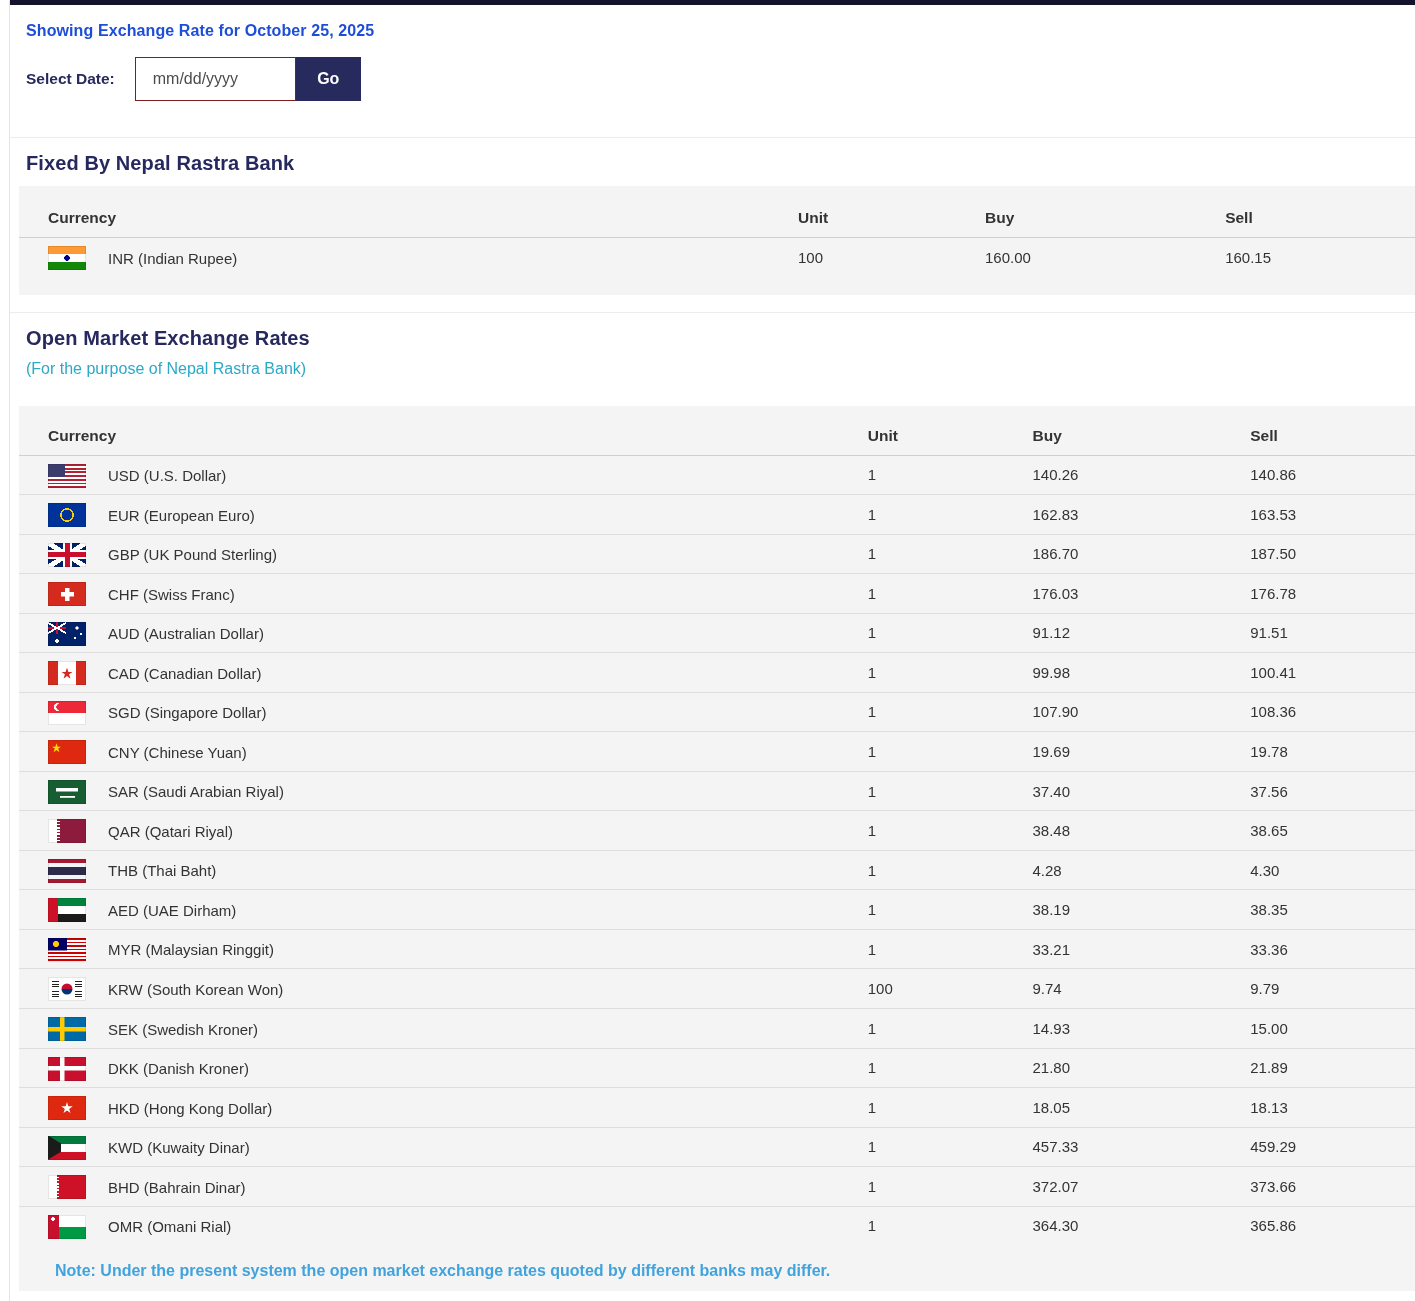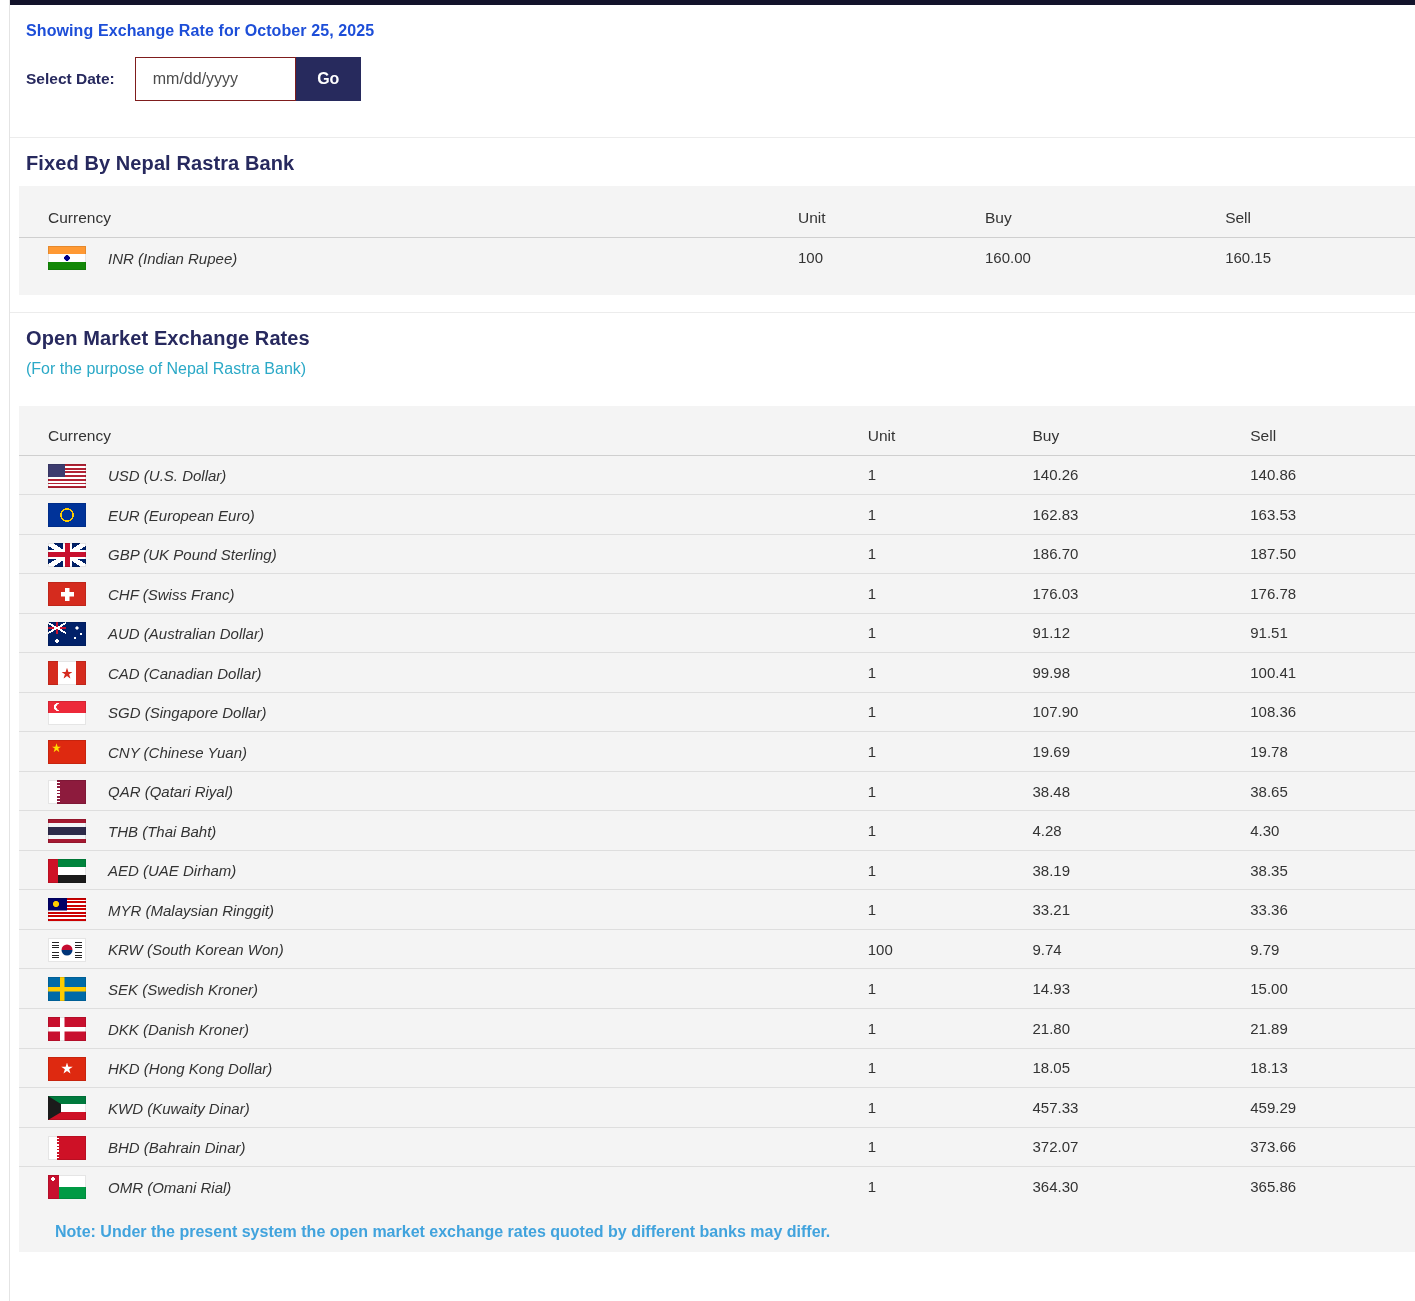--- a/index.html
+++ b/index.html
@@ -30,27 +30,27 @@
 
   
   .section-heading { font-size:20px; font-weight:700; color:#27295e; padding:14px 0 0 16px; letter-spacing:.1px; }
   .section-subheading { font-size:16px; font-weight:400; color:#2ba9c7; padding:10px 0 0 16px; }
 
   
   .table-wrap { background:#f4f4f4; margin:10px 0 0 9px; }
   .fixed-wrap { padding:10px 0 18px 0; margin-top:11px; }
   .open-wrap  { padding:8px 0 0 0; margin-top:28px; }
   table { width:100%; border-collapse:collapse; table-layout:fixed; }
-  th { text-align:left; font-size:15.5px; font-weight:400; color:#333; padding:13px 0 10px 0; }
+  th { text-align:left; font-size:15.5px; font-weight:700; color:#333; padding:13px 0 10px 0; }
   th.c-cur, td.c-cur { padding-left:29px; }
   thead tr { border-bottom:1px solid #cfcfcf; }
   tbody tr { border-bottom:1px solid #dedede; }
   tbody tr:last-child { border-bottom:none; }
   td { font-size:15px; color:#333; padding:6px 0; line-height:25px; vertical-align:middle; }
-  .cur-label { margin-left:22px; vertical-align:middle;font-style:italic; }
+  .cur-label { margin-left:22px; vertical-align:middle; }
   .note-text { font-size:16px; font-weight:700; color:#41a3dd; padding:17px 0 11px 36px; }
 
   
   .flag {
     display:inline-block; width:38px; height:24px; vertical-align:middle;
     position:relative; background:#eee;
     box-shadow:inset 0 0 0 1px rgba(0,0,0,.10);
   }
   .flag-inr { background:
     radial-gradient(circle at 50% 50%, #000088 0 2.6px, transparent 3px),
@@ -255,20 +255,26 @@
               <td class="c-buy">107.90</td>
               <td class="c-sell">108.36</td>
             </tr>
             <tr>
               <td class="c-cur"><span class="flag flag-cny"></span><span class="cur-label">CNY (Chinese Yuan)</span></td>
               <td class="c-unit">1</td>
               <td class="c-buy">19.69</td>
               <td class="c-sell">19.78</td>
             </tr>
             <tr>
+              <td class="c-cur"><span class="flag flag-sar"></span><span class="cur-label">SAR (Saudi Arabian Riyal)</span></td>
+              <td class="c-unit">1</td>
+              <td class="c-buy">37.40</td>
+              <td class="c-sell">37.56</td>
+            </tr>
+            <tr>
               <td class="c-cur"><span class="flag flag-qar"></span><span class="cur-label">QAR (Qatari Riyal)</span></td>
               <td class="c-unit">1</td>
               <td class="c-buy">38.48</td>
               <td class="c-sell">38.65</td>
             </tr>
             <tr>
               <td class="c-cur"><span class="flag flag-thb"></span><span class="cur-label">THB (Thai Baht)</span></td>
               <td class="c-unit">1</td>
               <td class="c-buy">4.28</td>
               <td class="c-sell">4.30</td>

